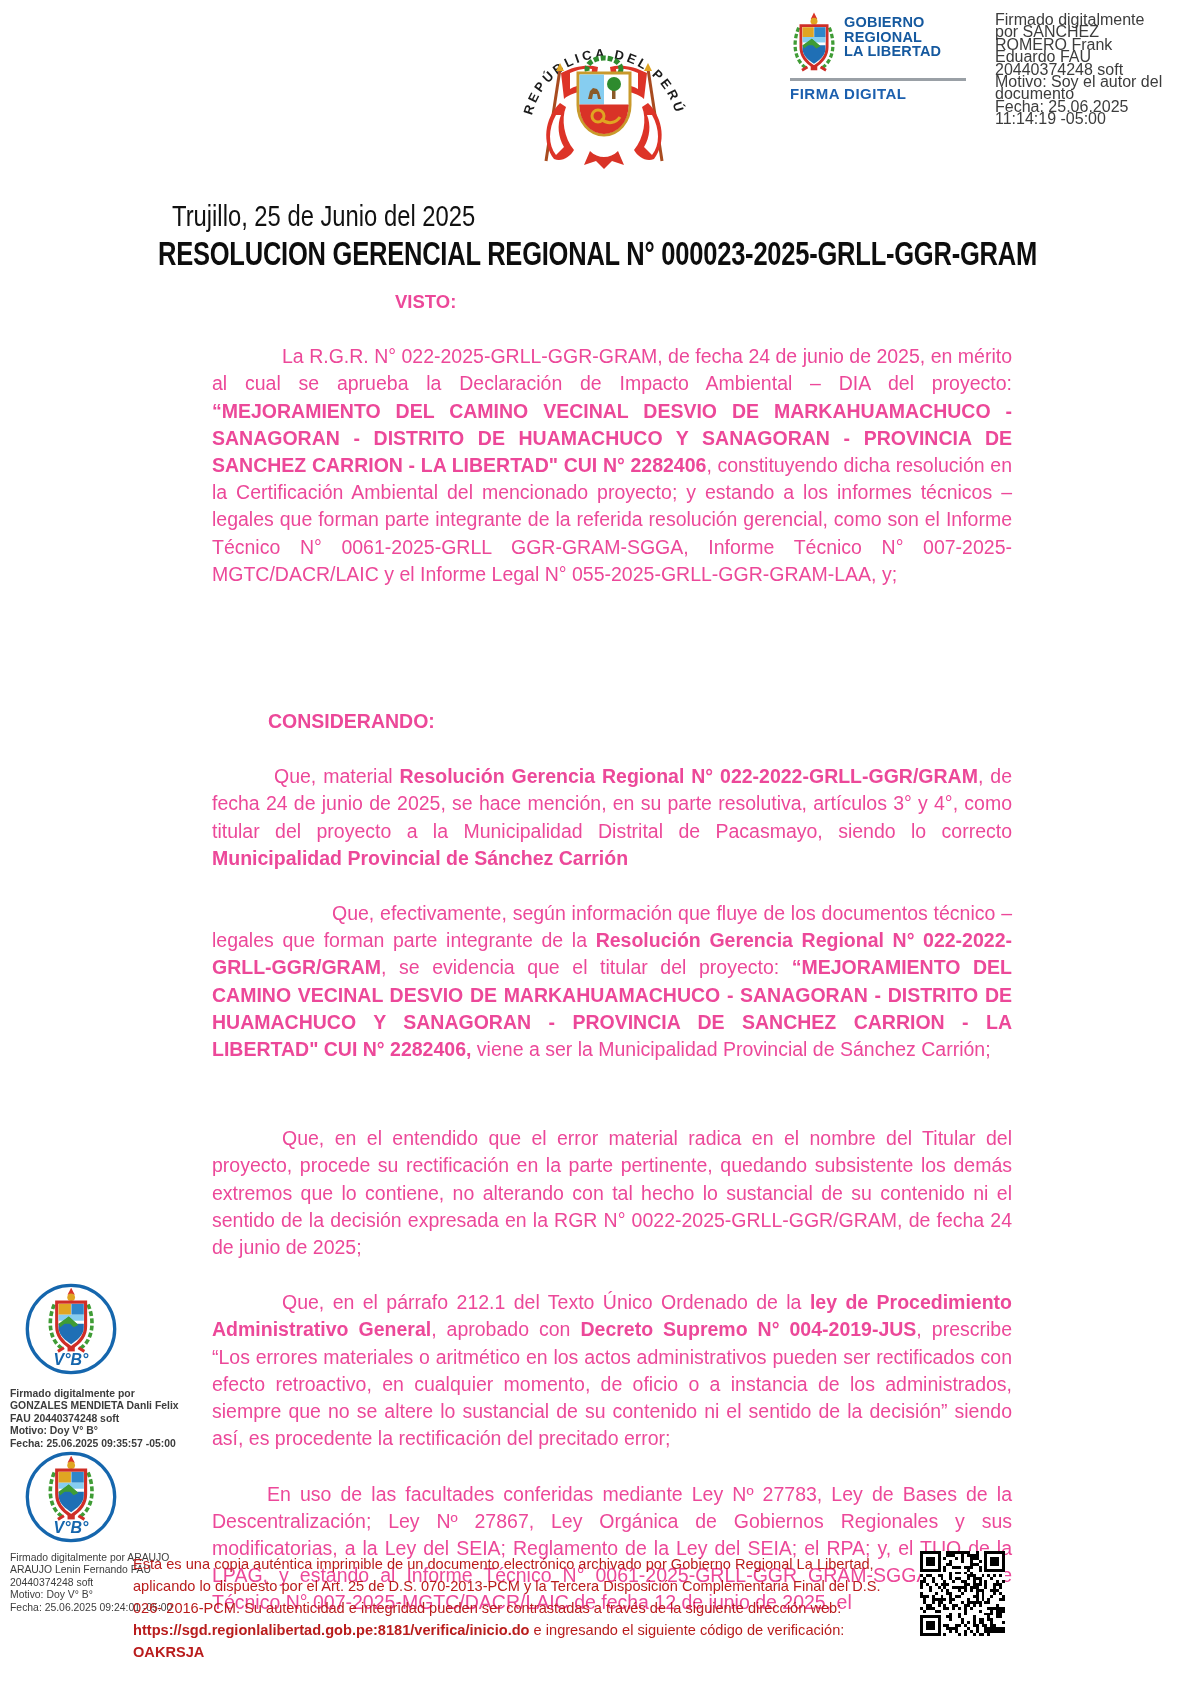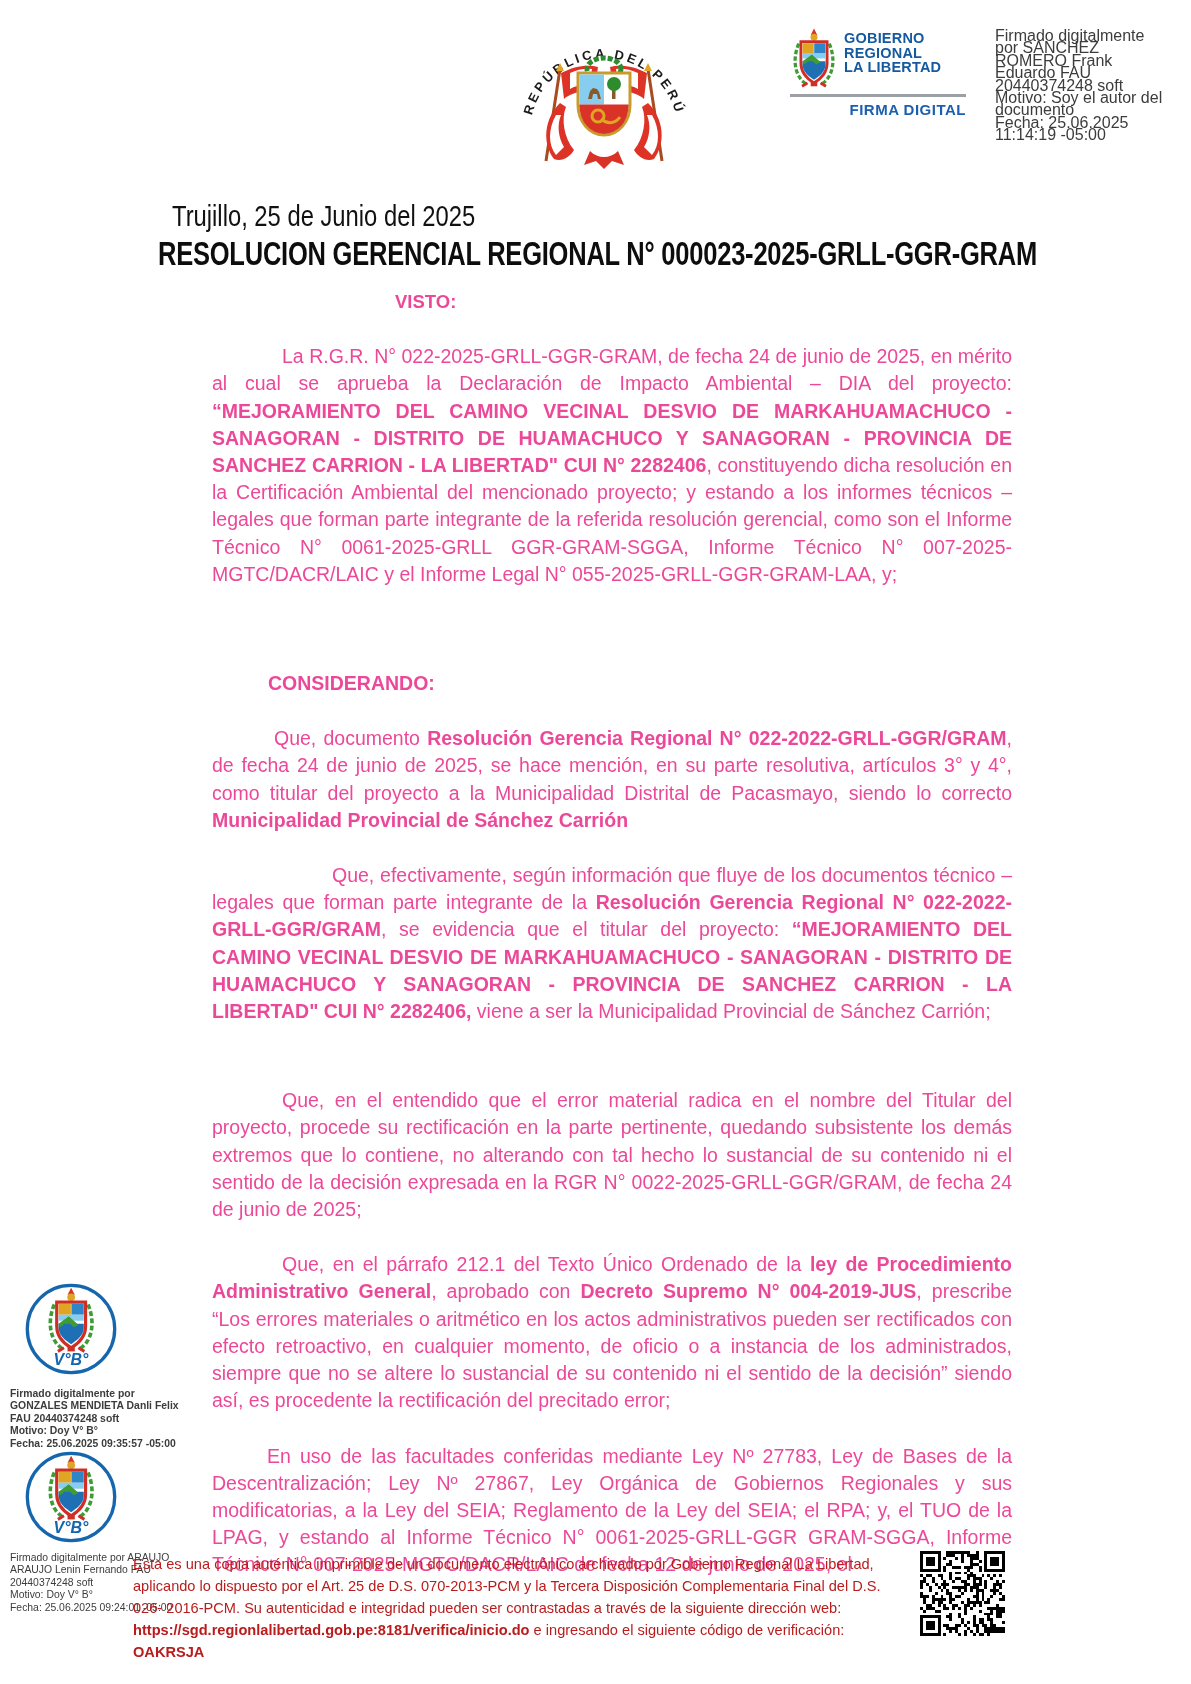--- a/index.html
+++ b/index.html
@@ -3,42 +3,42 @@
 <meta charset="utf-8">
 <style>
   html,body{margin:0;padding:0;background:#e8e8e8;}
   #page{
     position:relative;width:1191px;height:1684px;background:#ffffff;
     font-family:"Liberation Sans","DejaVu Sans",sans-serif;color:#1a1a1a;
     overflow:hidden;margin:0 auto;
   }
   
   #coat-of-arms{position:absolute;left:498px;top:10px;width:212px;height:172px;}
-  #sig-block{position:absolute;left:790px;top:28px;width:352px;}
+  #sig-block{position:absolute;left:790px;top:12px;width:352px;}
   #logo-row{display:flex;align-items:flex-start;}
   #logo-shield{width:48px;height:62px;flex:0 0 48px;}
   #org-text{margin-left:6px;padding-top:3px;color:#15599f;font-weight:bold;
     font-size:14.5px;line-height:14.5px;letter-spacing:.2px;}
   #logo-col{width:176px;}
   #logo-divider{height:3px;background:#9aa0a6;margin-top:4px;width:176px;}
   #firma-digital{color:#1b5fae;font-weight:bold;font-size:15px;letter-spacing:.5px;
-    text-align:right;width:176px;margin-top:4px;}
+    text-align:left;width:176px;margin-top:4px;}
   #sig-lines{position:absolute;left:176px;top:2px;width:176px;font-size:16px;
     line-height:12.4px;color:#3c3c3c;margin-left:29px;}
   #date-line{position:absolute;left:172px;top:200px;font-size:29px;
     transform:scaleX(.82);transform-origin:left top;white-space:nowrap;color:#111;}
   #doc-title{position:absolute;left:158px;top:234px;font-size:34px;font-weight:bold;
     transform:scaleX(.75);transform-origin:left top;white-space:nowrap;
     letter-spacing:-.3px;color:#0d0d0d;}
   
   #doc-body{position:absolute;left:212px;top:288px;width:800px;font-size:19.5px;
     line-height:27.2px;text-align:justify;color:#ec4899;}
   .heading{font-weight:bold;text-align:left;}
   .h-visto{margin-left:183px;font-size:18.5px;}
-  .h-considerando{margin-left:56px;margin-top:82px;font-size:19.5px;}
+  .h-considerando{margin-left:56px;margin-top:120px;font-size:19.5px;}
   .para{margin-top:28px;}
   .para:first-of-type{margin-top:0;}
   
   .stamp{position:absolute;left:24px;width:94px;height:94px;}
   #stamp-svg-0{top:1282px;} #stamp-svg-1{top:1450px;}
   .stamp-text{position:absolute;left:10px;width:180px;font-size:10.4px;
     line-height:12.4px;color:#3c3c3c;}
   #stamp-text-0{top:1388px;font-weight:bold;} #stamp-text-1{top:1552px;}
   
   #footer-text{position:absolute;left:133px;top:1553px;width:790px;font-size:14.6px;
@@ -125,21 +125,21 @@
       </div>
   </div>
 
   <div id="date-line">Trujillo, 25 de Junio del 2025</div>
   <div id="doc-title">RESOLUCION GERENCIAL REGIONAL N° 000023-2025-GRLL-GGR-GRAM</div>
 
   <div id="doc-body">
       <div class="heading h-visto">VISTO:</div>
       <div class="para" style="text-indent: 70px;"><span>La R.G.R. N° 022-2025-GRLL-GGR-GRAM, de fecha 24 de junio de 2025, en mérito al cual se aprueba la Declaración de Impacto Ambiental – DIA del proyecto: </span><b>“MEJORAMIENTO DEL CAMINO VECINAL DESVIO DE MARKAHUAMACHUCO - SANAGORAN - DISTRITO DE HUAMACHUCO Y SANAGORAN - PROVINCIA DE SANCHEZ CARRION - LA LIBERTAD" CUI N° 2282406</b><span>, constituyendo dicha resolución en la Certificación Ambiental del mencionado proyecto; y estando a los informes técnicos – legales que forman parte integrante de la referida resolución gerencial, como son el Informe Técnico N° 0061-2025-GRLL GGR-GRAM-SGGA, Informe Técnico N° 007-2025-MGTC/DACR/LAIC y el Informe Legal N° 055-2025-GRLL-GGR-GRAM-LAA, y;</span></div>
       <div class="heading h-considerando">CONSIDERANDO:</div>
-      <div class="para" style="text-indent: 62px;"><span>Que, documento </span><b>Resolución Gerencia Regional N° 022-2022-GRLL-GGR/GRAM</b><span>, de fecha 24 de junio de 2025, se hace mención, en su parte resolutiva, artículos 3° y 4°, como titular del proyecto a la Municipalidad Distrital de Pacasmayo, siendo lo correcto </span><b>Municipalidad Provincial de Sánchez Carrión</b></div>
+      <div class="para" style="text-indent: 62px;"><span>Que, material </span><b>Resolución Gerencia Regional N° 022-2022-GRLL-GGR/GRAM</b><span>, de fecha 24 de junio de 2025, se hace mención, en su parte resolutiva, artículos 3° y 4°, como titular del proyecto a la Municipalidad Distrital de Pacasmayo, siendo lo correcto </span><b>Municipalidad Provincial de Sánchez Carrión</b></div>
       <div class="para" style="text-indent: 120px;"><span>Que, efectivamente, según información que fluye de los documentos técnico – legales que forman parte integrante de la </span><b>Resolución Gerencia Regional N° 022-2022-GRLL-GGR/GRAM</b><span>, se evidencia que el titular del proyecto: </span><b>“MEJORAMIENTO DEL CAMINO VECINAL DESVIO DE MARKAHUAMACHUCO - SANAGORAN - DISTRITO DE HUAMACHUCO Y SANAGORAN - PROVINCIA DE SANCHEZ CARRION - LA LIBERTAD" CUI N° 2282406,</b><span> viene a ser la Municipalidad Provincial de Sánchez Carrión;</span></div>
       <div class="para" style="text-indent: 70px; margin-top: 62px;"><span>Que, en el entendido que el error material radica en el nombre del Titular del proyecto, procede su rectificación en la parte pertinente, quedando subsistente los demás extremos que lo contiene, no alterando con tal hecho lo sustancial de su contenido ni el sentido de la decisión expresada en la RGR N° 0022-2025-GRLL-GGR/GRAM, de fecha 24 de junio de 2025;</span></div>
       <div class="para" style="text-indent: 70px;"><span>Que, en el párrafo 212.1 del Texto Único Ordenado de la </span><b>ley de Procedimiento Administrativo General</b><span>, aprobado con </span><b>Decreto Supremo N° 004-2019-JUS</b><span>, prescribe “Los errores materiales o aritmético en los actos administrativos pueden ser rectificados con efecto retroactivo, en cualquier momento, de oficio o a instancia de los administrados, siempre que no se altere lo sustancial de su contenido ni el sentido de la decisión” siendo así, es procedente la rectificación del precitado error;</span></div>
       <div class="para" style="text-indent: 55px;"><span>En uso de las facultades conferidas mediante Ley Nº 27783, Ley de Bases de la Descentralización; Ley Nº 27867, Ley Orgánica de Gobiernos Regionales y sus modificatorias, a la Ley del SEIA; Reglamento de la Ley del SEIA; el RPA; y, el TUO de la LPAG, y estando al Informe Técnico N° 0061-2025-GRLL-GGR GRAM-SGGA, Informe Técnico N° 007-2025-MGTC/DACR/LAIC de fecha 12 de junio de 2025, el</span></div>
     </div>
 
   <div id="stamps">
       <svg viewBox="0 0 100 100" class="stamp" id="stamp-svg-0">
         <circle cx="50" cy="50" r="46.5" fill="#ffffff" stroke="#1566ad" stroke-width="3.5"></circle>
         <g transform="translate(22,6) scale(1.28)">

